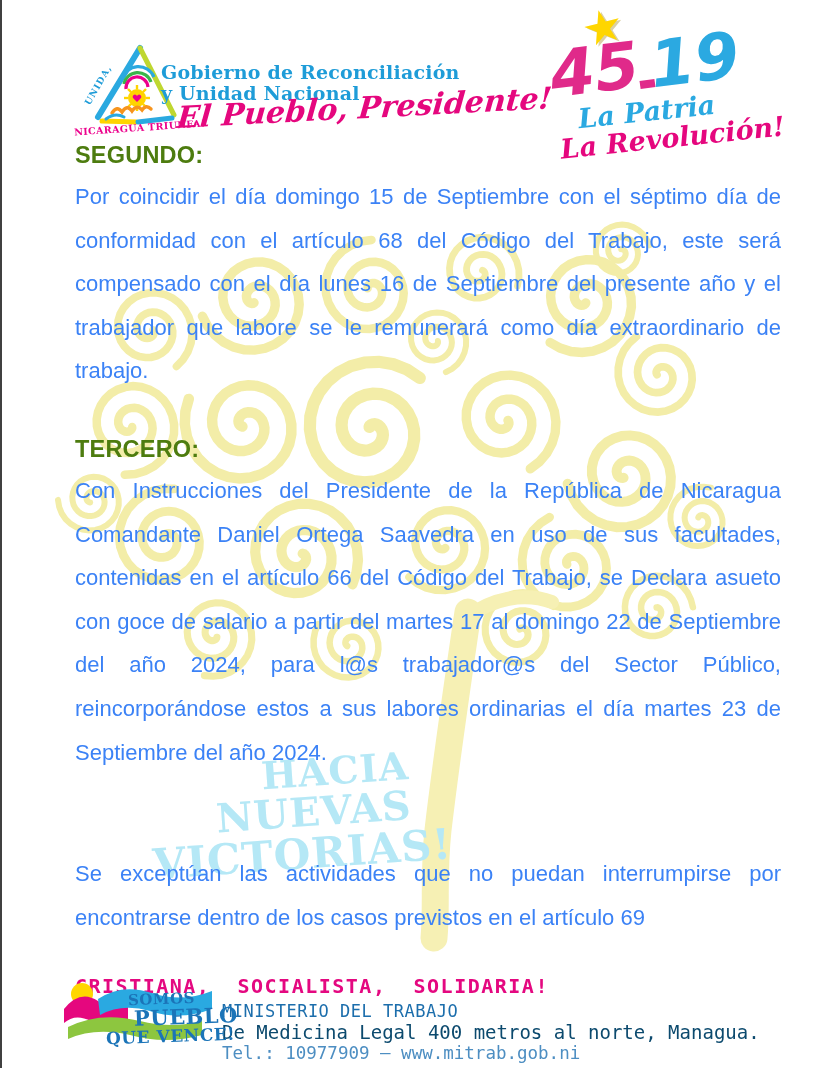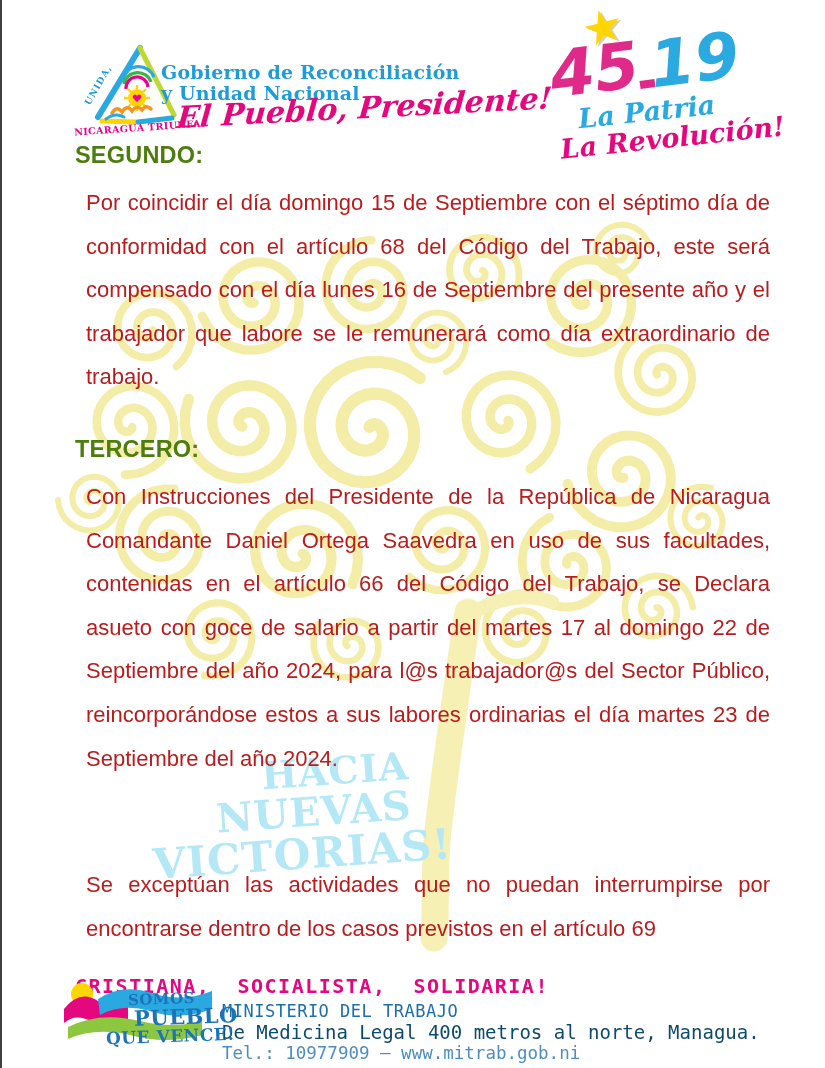--- a/index.html
+++ b/index.html
@@ -43,21 +43,21 @@
     transform:rotate(-14deg);text-shadow:2px 2px 0 rgba(150,120,0,.35);}
   #la-patria{position:absolute;left:30px;top:88px;color:#2ba9e1;
     font-family:"DejaVu Serif",serif;font-weight:bold;font-style:italic;font-size:27px;transform:rotate(-6deg);white-space:nowrap;}
   #la-revolucion{position:absolute;left:12px;top:114px;color:#e5077e;
     font-family:"DejaVu Serif",serif;font-weight:bold;font-style:italic;font-size:27px;transform:rotate(-6deg);white-space:nowrap;}
 
   
   .section{position:absolute;left:75px;width:706px;z-index:2;}
   #sec-segundo{top:140px;} #sec-tercero{top:434px;} #sec-cuarto{top:852px;}
   .sec-heading{font-weight:bold;font-size:23.5px;line-height:30px;color:#4d7c0f;margin:0 0 5px 0;letter-spacing:.2px;}
-  .sec-body{font-size:22px;line-height:43.6px;text-align:justify;color:#b91c1c;margin:11px;}
+  .sec-body{font-size:22px;line-height:43.6px;text-align:justify;color:#3b82f6;margin:0;}
 
   
   .ftr{position:absolute;z-index:3;}
   #footer-slogan{left:75px;top:974px;font-family:"DejaVu Sans Mono","Liberation Mono",monospace;
     font-weight:bold;font-size:20px;color:#e40880;letter-spacing:1.5px;white-space:pre;}
   #footer-logo{left:60px;top:983px;width:160px;height:80px;}
   .pv-text{position:absolute;color:#1b74b8;font-family:"DejaVu Serif",serif;font-weight:bold;z-index:4;white-space:nowrap;}
   #pv-somos{left:128px;top:990px;font-size:15px;letter-spacing:.5px;transform:rotate(-2deg);}
   #pv-pueblo{left:134px;top:1004px;font-size:21px;letter-spacing:.5px;transform:rotate(-2deg);}
   #pv-quevence{left:106px;top:1026px;font-size:17px;letter-spacing:.5px;transform:rotate(-2deg);}

